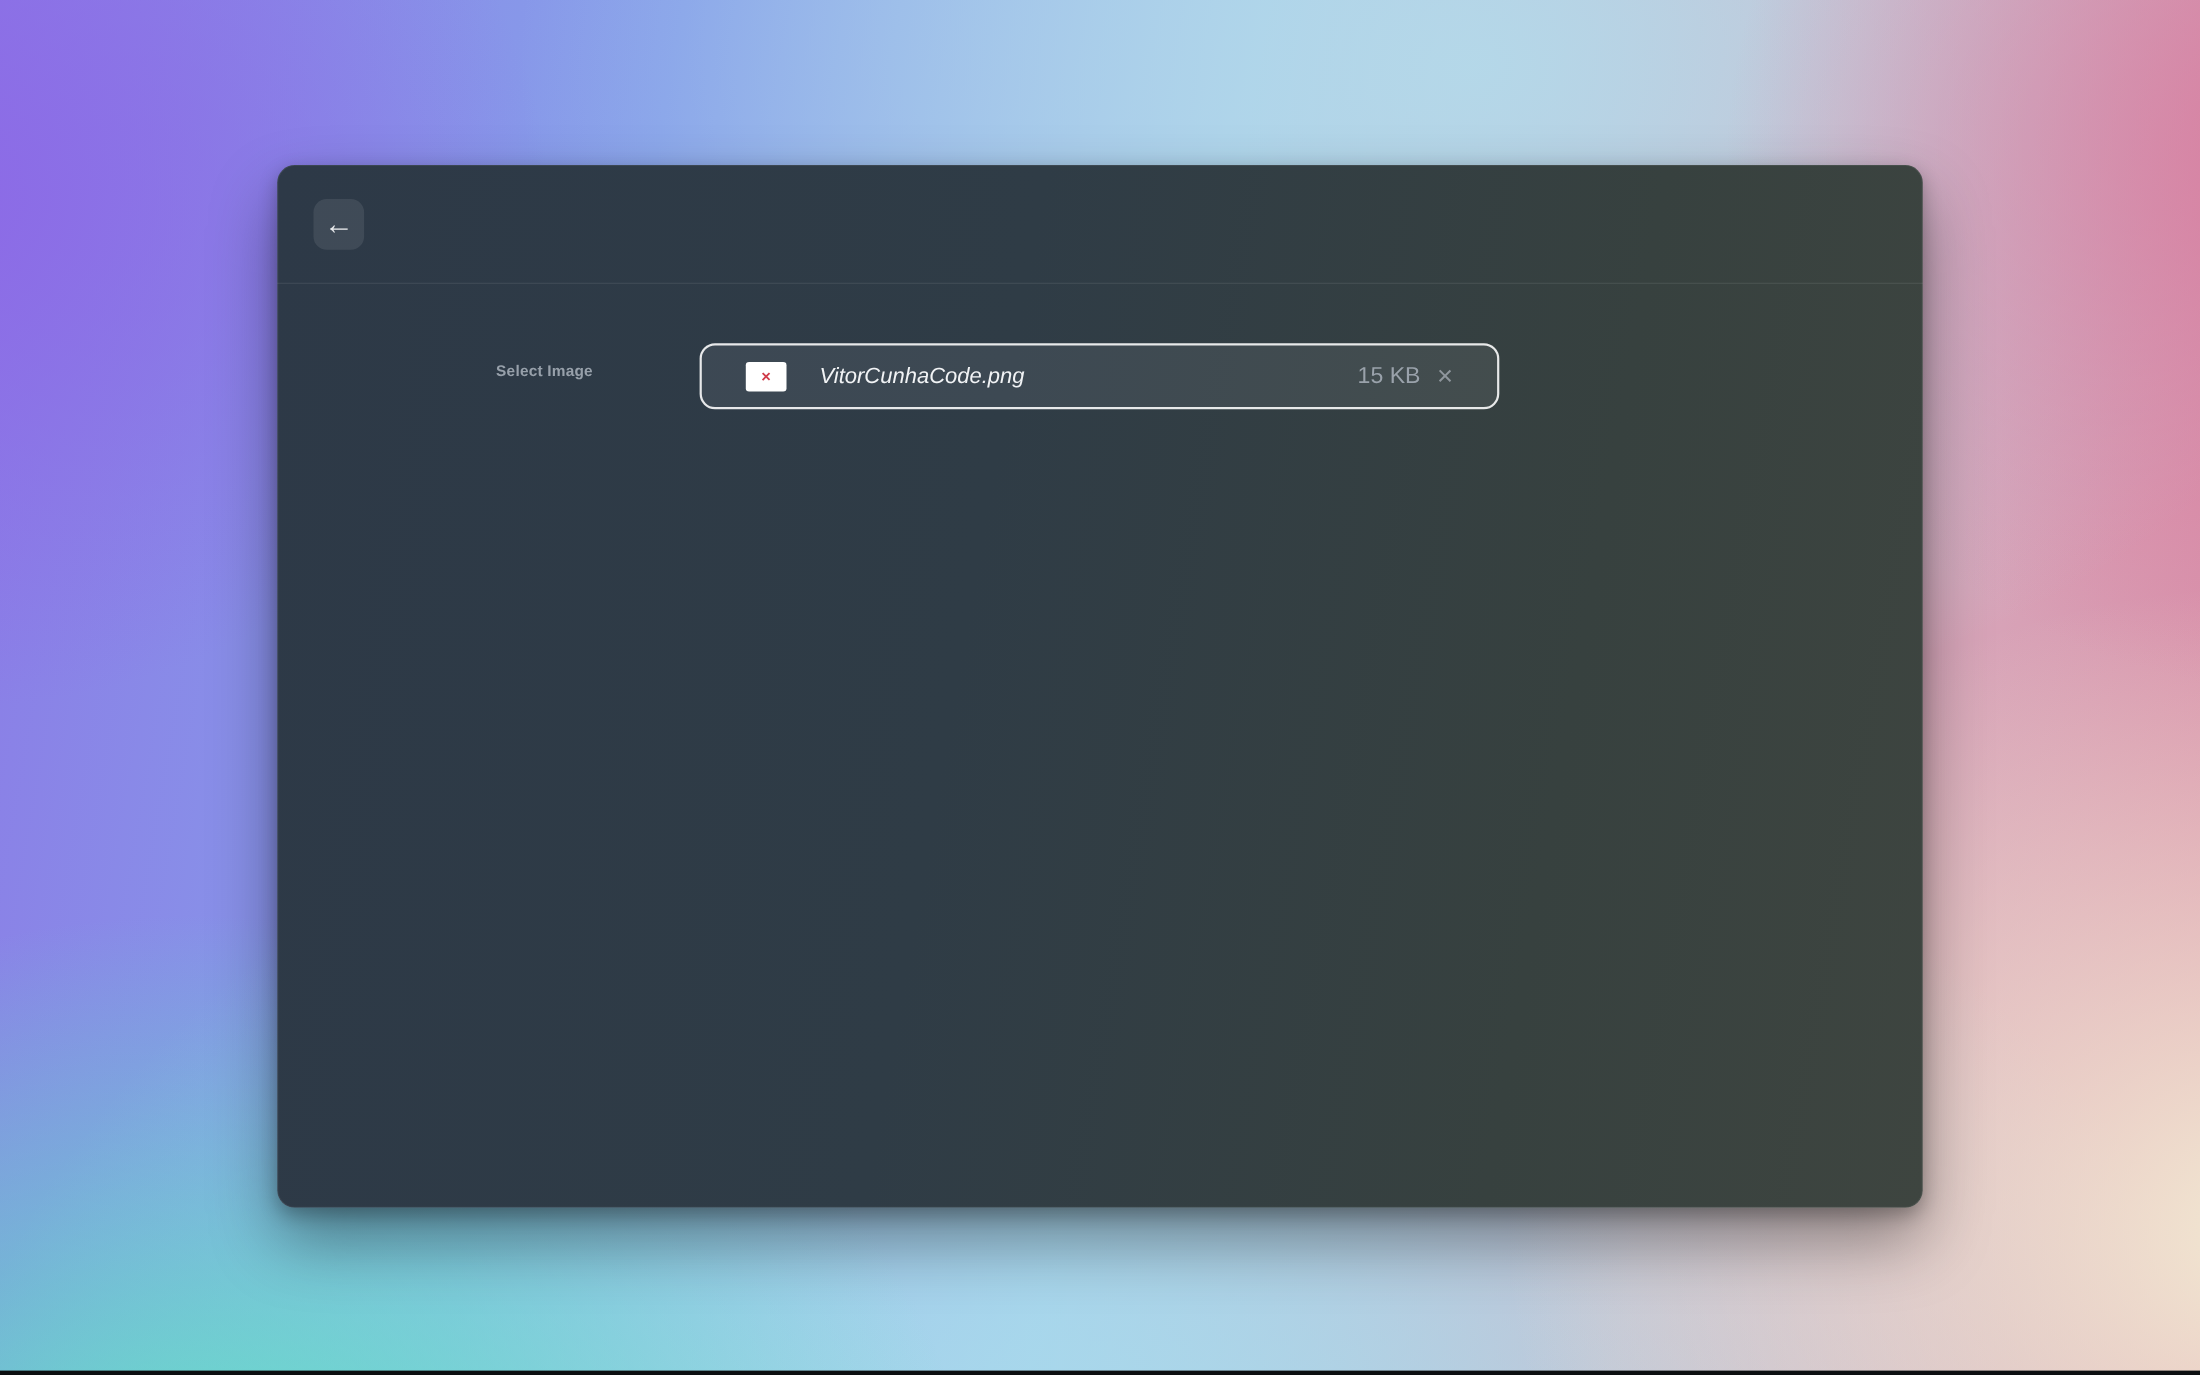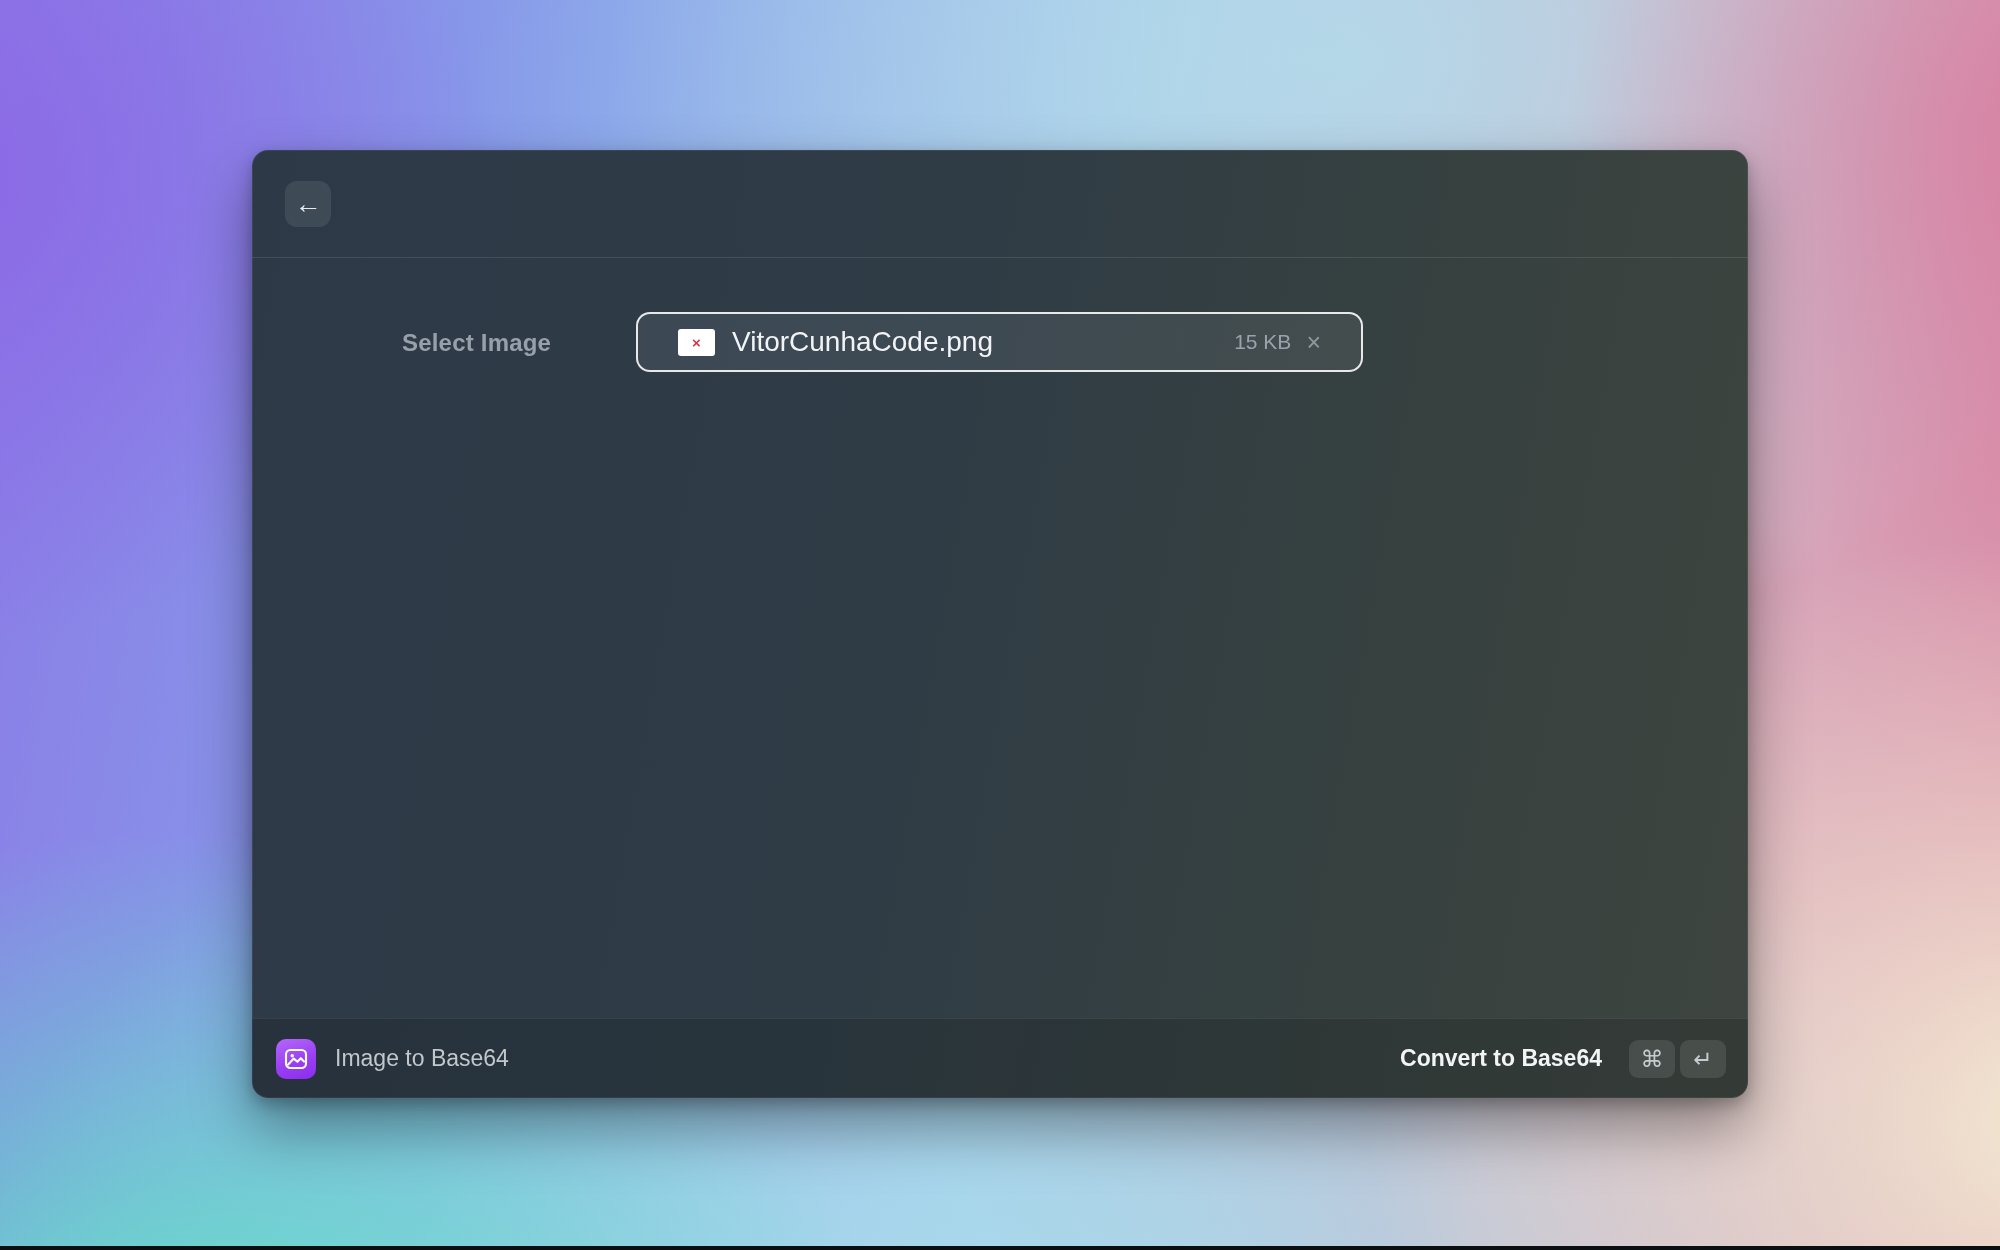--- a/index.html
+++ b/index.html
@@ -52,22 +52,22 @@
     border-radius: 12px;
     background: rgba(255,255,255,0.09);
     display: flex; align-items: center; justify-content: center;
     color: #e8eaec; font-size: 27px;
     cursor: pointer;
   }
 
   
   .form-label {
     position: absolute; left: 150px; top: 179px;
-    width: 186px; text-align: left;
-    font-size: 24px; font-weight: 600;
+    width: 186px; text-align: center;
+    font-size: 14px; font-weight: 600;
     color: #97a0aa;
     letter-spacing: 0.2px;
   }
   .file-chip {
     position: absolute; left: 384px; top: 162px;
     width: 727px; height: 60px;
     border-radius: 14px;
     border: 2px solid rgba(255,255,255,0.88);
     background: rgba(255,255,255,0.07);
     display: flex; align-items: center;
@@ -77,23 +77,24 @@
   .thumb {
     width: 37px; height: 27px;
     background: #ffffff; border-radius: 3px;
     display: flex; align-items: center; justify-content: center;
     flex: none;
   }
   .thumb-x {
     color: #d03b49; font-size: 15px; line-height: 1; font-weight: 700;
   }
   .file-name {
-    margin-left: 17px;
-    font-size: 28px; color: #f1f3f5;
+    margin-left: 30px;
+    font-size: 20px; color: #f1f3f5;
     white-space: nowrap;
+    font-style: italic;
   }
   .chip-spacer { flex: 1; }
   .file-size {
     font-size: 21px; color: #9aa2ab; white-space: nowrap; margin-left: 33px;
   }
   .remove-x {
     margin-left: 15px;
     font-size: 25px; color: #8f969d; line-height: 1;
     cursor: pointer;
   }
@@ -152,32 +153,14 @@
   <div class="file-chip">
     <div class="thumb">
       <span class="thumb-x">×</span>
     </div>
     <div class="file-name">VitorCunhaCode.png</div>
     <div class="chip-spacer"></div>
     <div class="file-size">15 KB</div>
     <div class="remove-x">×</div>
   </div>
 
-  <div class="window-footer">
-    <div class="app-badge">
-      <svg width="24" height="24" viewBox="0 0 24 24" fill="none">
-        <rect x="2" y="3" width="20" height="18" rx="4.5" stroke="#ffffff" stroke-width="2.1"></rect>
-        <circle cx="8.2" cy="8.8" r="1.7" fill="#ffffff"></circle>
-        <path d="M4.2 17.4 L9.8 11.6 L13.4 14.8 L16.8 11.2 L20 14.4" stroke="#ffffff" stroke-width="2.1" stroke-linecap="round" stroke-linejoin="round"></path>
-      </svg>
-    </div>
-    <div class="footer-title">Image to Base64</div>
-    <div class="footer-spacer"></div>
-    <div class="action-label">Convert to Base64</div>
-    <div class="key">
-      <span>⌘</span>
-    </div>
-    <div class="key">
-      <span>↵</span>
-    </div>
-  </div>
 
 </div>
 
 </body></html>

